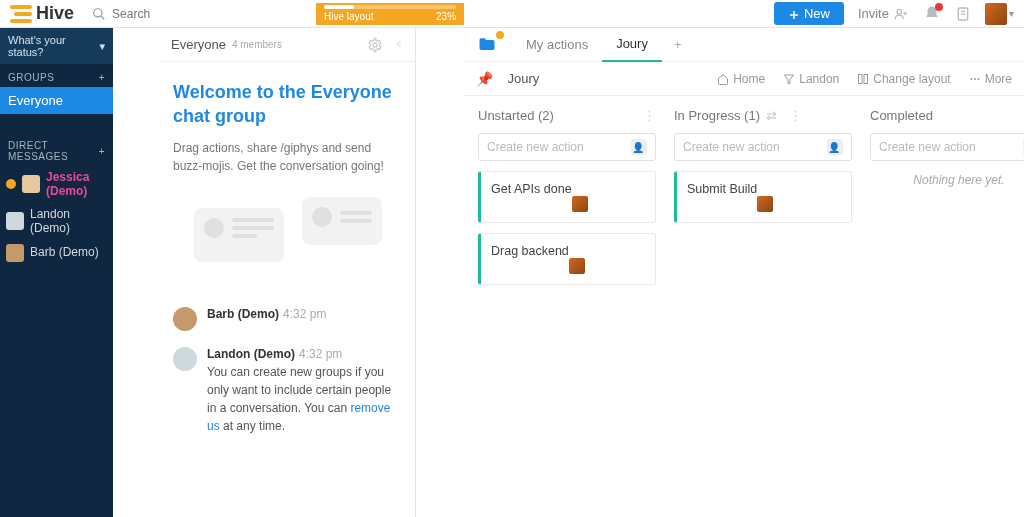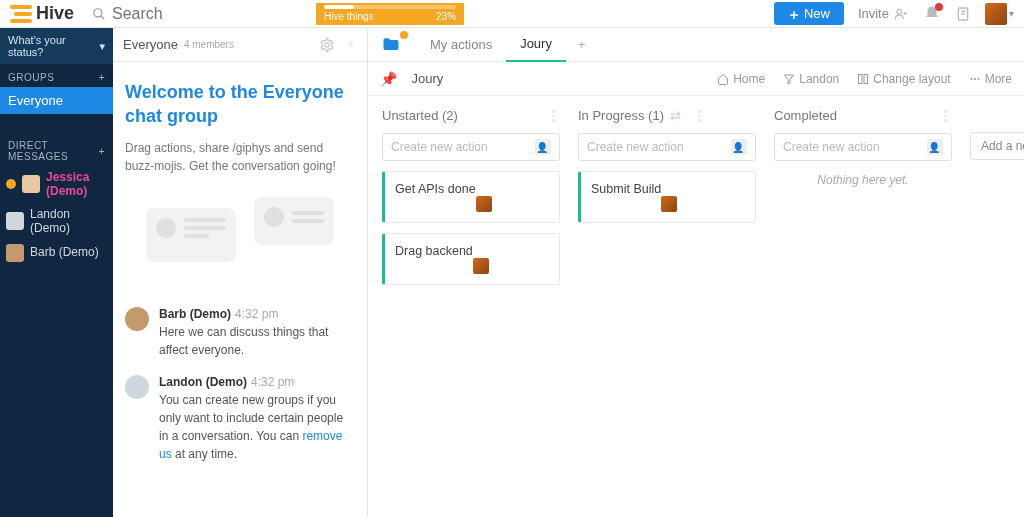--- a/index.html
+++ b/index.html
@@ -6,36 +6,36 @@
 body { font-family: -apple-system, BlinkMacSystemFont, "Segoe UI", Helvetica, Arial, sans-serif; font-size: 13px; color: #333; background: #fff; width: 1024px; height: 517px; overflow: hidden; }
 
 
 .header { height: 28px; background: #fff; border-bottom: 1px solid #e5e5e5; display: flex; align-items: center; padding: 0 10px; }
 .logo { display: flex; align-items: center; font-weight: 700; font-size: 18px; color: #333; margin-right: 18px; }
 .logo-icon { width: 22px; height: 18px; margin-right: 4px; display: inline-flex; flex-direction: column; justify-content: space-between; }
 .logo-icon span { height: 4px; background: #f5a623; border-radius: 2px; }
 .logo-icon span:nth-child(2){ margin-left: 4px; }
 .search-wrap { display: flex; align-items: center; color: #999; flex: 0 0 190px; }
 .search-icon { margin-right: 6px; }
-.search-input { border: none; outline: none; font-size: 16px; color: #666; width: 150px; }
+.search-input { border: none; outline: none; font-size: 12px; color: #666; width: 150px; }
 .mastery { width: 148px; height: 22px; background: #f5a623; color: #fff; font-size: 10px; display: flex; flex-direction: column; justify-content: center; padding: 2px 8px; border-radius: 1px; position: relative; margin-left: 34px;}
 .mastery-bar { height: 4px; background: rgba(255,255,255,0.35); border-radius: 2px; position: relative; margin-bottom: 2px;}
 .mastery-bar-fill { height: 4px; background: #fff; border-radius: 2px; width: 23%; }
 .mastery-row { display:flex; justify-content: space-between; font-size: 10px;}
 .header-right { margin-left: auto; display: flex; align-items: center; gap: 14px; }
 .new-btn { background: #1e88e5; color: #fff; border: none; border-radius: 3px; padding: 4px 14px; font-size: 13px; display: flex; align-items: flex-end; gap: 4px; cursor: pointer; }
 .invite { color: #888; font-size: 13px; display: flex; align-items: center; gap: 4px; }
 .bell-wrap { position: relative; color: #bbb; }
 .bell-dot { position: absolute; top: -2px; right: -2px; width: 8px; height: 8px; background: #e53935; border-radius: 50%; }
 .doc-icon { color: #bbb; }
 .avatar-sm { width: 22px; height: 22px; border-radius: 2px; background: linear-gradient(135deg,#d2691e,#8b4513); display:inline-block;}
 .caret { color:#999; font-size:10px; margin-left:2px;}
 
 
-.main { display: flex; height: calc(517px - 28px); }
+.main { display: flex; height: calc(517px - 28px); gap: 48px; }
 
 
 .leftbar { width: 113px; background: #0f2740; color: #d0d8e0; display: flex; flex-direction: column; font-size: 12px; }
 .status-row { background: #163a5a; padding: 6px 8px; color: #cfe3f5; font-size: 11px; display:flex; align-items:center; justify-content: space-between;}
 .section-hdr { padding: 8px 8px 4px; font-size: 10px; letter-spacing: 0.5px; color: #a7b3bf; display:flex; align-items:center; justify-content: space-between;}
 .section-hdr .plus { color:#a7b3bf; }
 .side-item { padding: 6px 8px; display: flex; align-items: center; gap: 6px; color: #d0d8e0; font-size: 13px; }
 .side-item.active { background: #1e88e5; color: #fff; }
 .dm-item { padding: 4px 6px; display: flex; align-items: center; gap: 6px; font-size: 12px; color: #d0d8e0;}
 .dm-item.selected { color:#ec4899; }
@@ -116,21 +116,21 @@
         <circle cx="10" cy="10" r="7"></circle>
         <line x1="21" y1="21" x2="15" y2="15"></line>
       </svg>
     <input class="search-input" placeholder="Search" style="">
   </div>
   <div class="mastery">
     <div class="mastery-bar">
         <div class="mastery-bar-fill"></div>
       </div>
     <div class="mastery-row">
-      <span>Hive things</span>
+      <span>Hive layout</span>
       <span>23%</span>
     </div>
   </div>
   <div class="header-right">
     <button class="new-btn">
       <svg width="12" height="12" viewBox="0 0 24 24" fill="none" stroke="#fff" stroke-width="3">
           <line x1="12" y1="4" x2="12" y2="20"></line>
           <line x1="4" y1="12" x2="20" y2="12"></line>
         </svg>
       <span>New</span>
@@ -232,21 +232,20 @@
                 <span></span>
                 <span></span>
               </div>
             </div>
           </div>
       </div>
       <div class="msg">
         <div class="msg-avatar"></div>
         <div class="msg-body">
           <span class="msg-author">Barb (Demo)</span><span class="msg-time">4:32 pm</span><br>
-          <span>Here we can discuss things that affect everyone.</span>
         </div>
       </div>
       <div class="msg">
         <div class="msg-avatar l"></div>
         <div class="msg-body">
           <span class="msg-author">Landon (Demo)</span><span class="msg-time">4:32 pm</span><br>
           <span>You can create new groups if you only want to include certain people in a conversation. You can </span><a class="msg-link">remove us</a><span> at any time.</span>
         </div>
       </div>
     </div>

